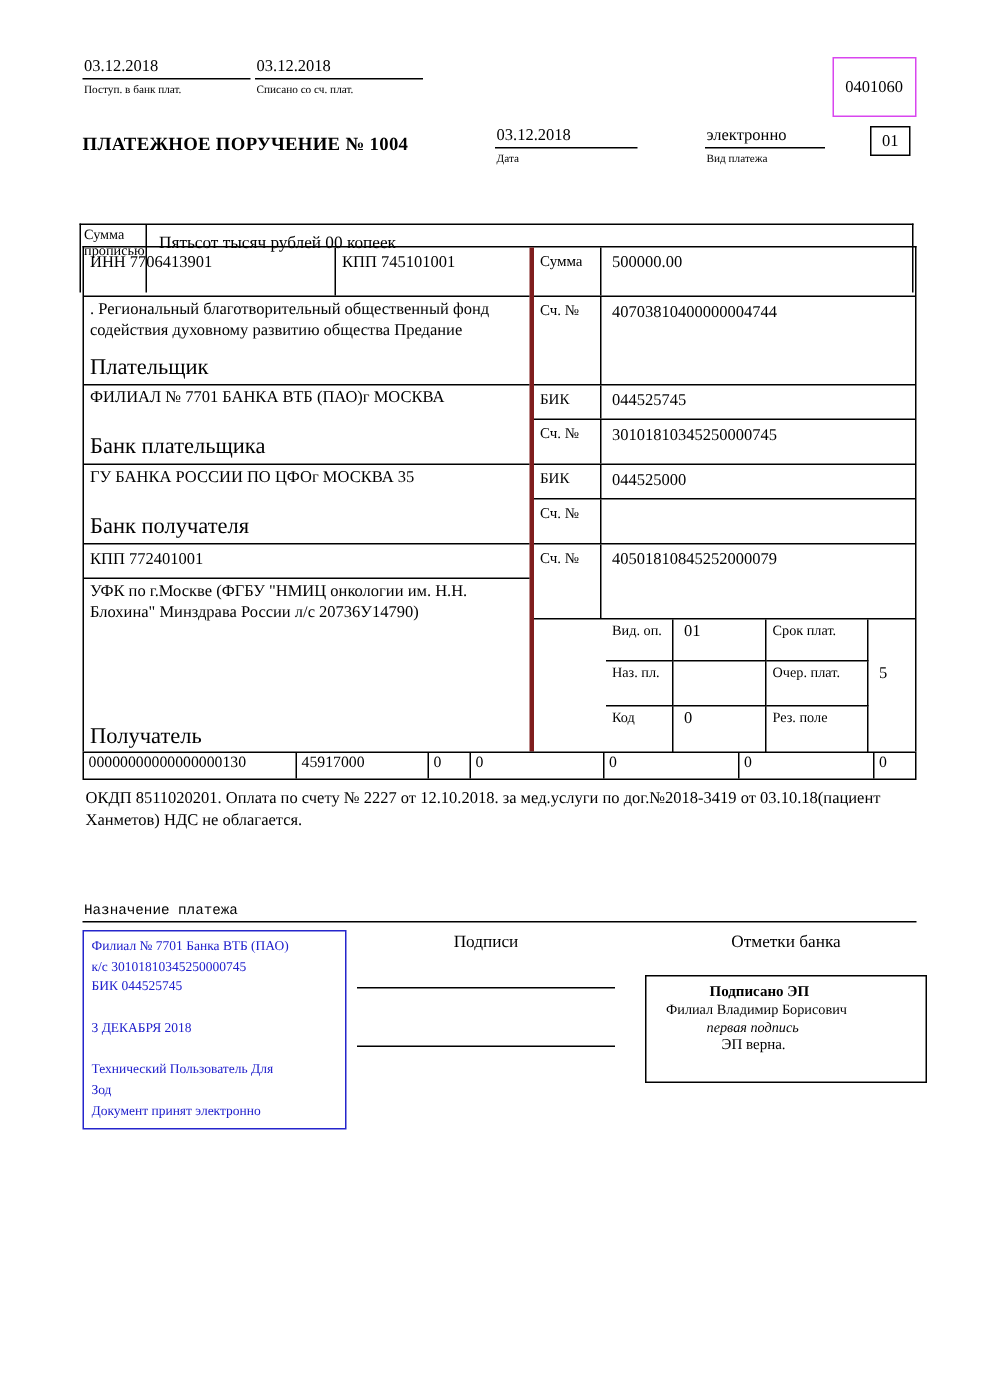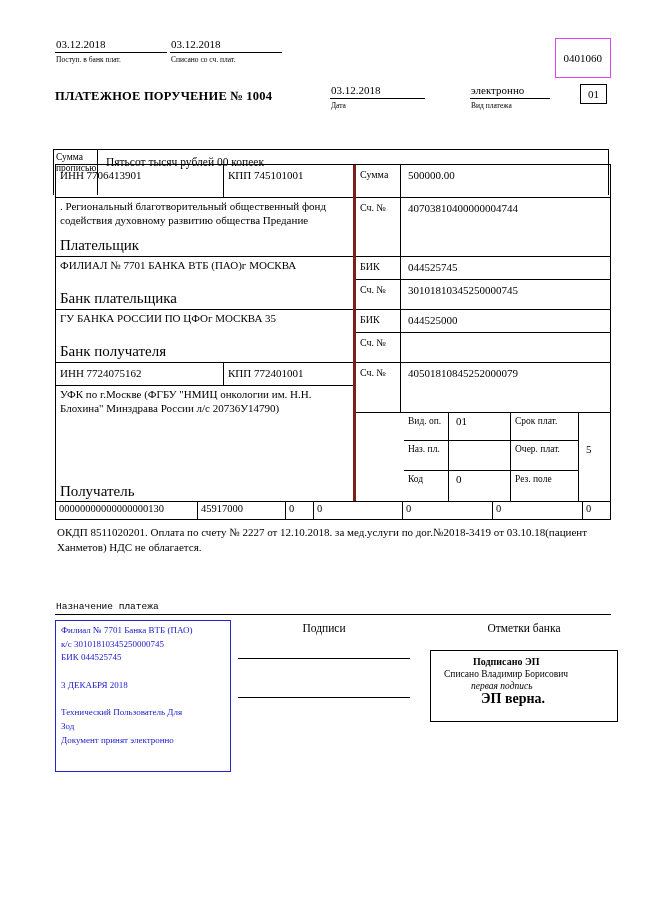--- a/index.html
+++ b/index.html
@@ -61,32 +61,32 @@
   .code-cell { padding:1px 1px 0 3px; font-size:10.5px; border-right:1px solid #000; overflow:hidden; white-space:nowrap; }
   .code-cell:last-child { border-right:none; flex:1; }
 
   
   .purpose { left:55px; top:520px; width:556px; height:92px; display:flex; flex-direction:column;gap:46px; }
   .purpose-text { padding:5px 2px 0 2px; font-size:11px; line-height:15px; }
   .purpose-label { margin-top:auto; border-bottom:1px solid #000; font-size:9.5px; padding:0 0 2px 1px;font-family:Liberation Mono, monospace; }
 
   
   .footer { left:55px; top:620px; width:565px; height:150px; }
-  .blue-box { position:absolute; left:0; top:0; width:176px; height:152px;
+  .blue-box { position:absolute; left:0; top:0; width:176px; height:133px;
               border:1px solid #2525cc; color:#2020cc; font-size:9px; line-height:13.7px; padding:3px 5px; }
   .stamp-line { min-height:13.7px; white-space:nowrap; overflow:hidden; }
   .signatures-label { position:absolute; left:183px; top:2px; width:172px; text-align:center; font-size:11.5px; }
   .sig-line { position:absolute; left:183px; width:172px; border-bottom:1px solid #000; height:0; }
   .sig-line.first { top:38px; } .sig-line.second { top:77px; }
   .bank-marks-label { position:absolute; left:375px; top:2px; width:188px; text-align:center; font-size:11.5px; }
   .stamp-box { position:absolute; left:375px; top:30px; width:188px; height:72px; border:1px solid #000; padding:5px 8px 3px 8px; }
   .sb-1 { font-weight:bold; font-size:10px; padding-left:34px; }
   .sb-2 { font-size:9.5px; margin-top:2px; padding-left:5px; }
   .sb-3 { font-style:italic; font-size:9.5px; margin-top:2px; padding-left:32px; }
-  .sb-4 { font-weight:bold; font-size:14px; padding-left:42px; }
+  .sb-4 { font-weight:normal; font-size:10px; padding-left:42px; }
 </style>
 </head>
 <body>
 
 <div class="page">
 
   <div class="abs top-dates">
     <div class="date-block">
       <div class="date-val">03.12.2018</div>
       <div class="tiny-label">Поступ. в банк плат.</div>
@@ -128,21 +128,20 @@
       </div>
       <div class="lrow h53 bb">
         <div class="cell-text">ФИЛИАЛ № 7701 БАНКА ВТБ (ПАО)г МОСКВА</div>
         <div class="section-label">Банк плательщика</div>
       </div>
       <div class="lrow h53 bb">
         <div class="cell-text">ГУ БАНКА РОССИИ ПО ЦФОг МОСКВА 35</div>
         <div class="section-label">Банк получателя</div>
       </div>
       <div class="lrow h23 bb flexrow">
-        <div class="cell w168 br">ИНН 7724075162</div>
         <div class="cell">КПП 772401001</div>
       </div>
       <div class="lrow h116">
         <div class="cell-text">УФК по г.Москве (ФГБУ "НМИЦ онкологии им. Н.Н. Блохина" Минздрава России л/с 20736У14790)</div>
         <div class="section-label">Получатель</div>
       </div>
     </div>
 
     <div class="right-col">
       <div class="rrow h33 bb flexrow">
@@ -220,19 +219,19 @@
       <div class="stamp-line">Документ принят электронно</div>
     </div>
 
     <div class="signatures-label">Подписи</div>
     <div class="sig-line first"></div>
     <div class="sig-line second"></div>
 
     <div class="bank-marks-label">Отметки банка</div>
     <div class="stamp-box">
       <div class="sb-1">Подписано ЭП</div>
-      <div class="sb-2">Списано Владимир Борисович</div>
+      <div class="sb-2">Филиал Владимир Борисович</div>
       <div class="sb-3">первая подпись</div>
       <div class="sb-4">ЭП верна.</div>
     </div>
   </div>
 
 </div>
 
 </body></html>

